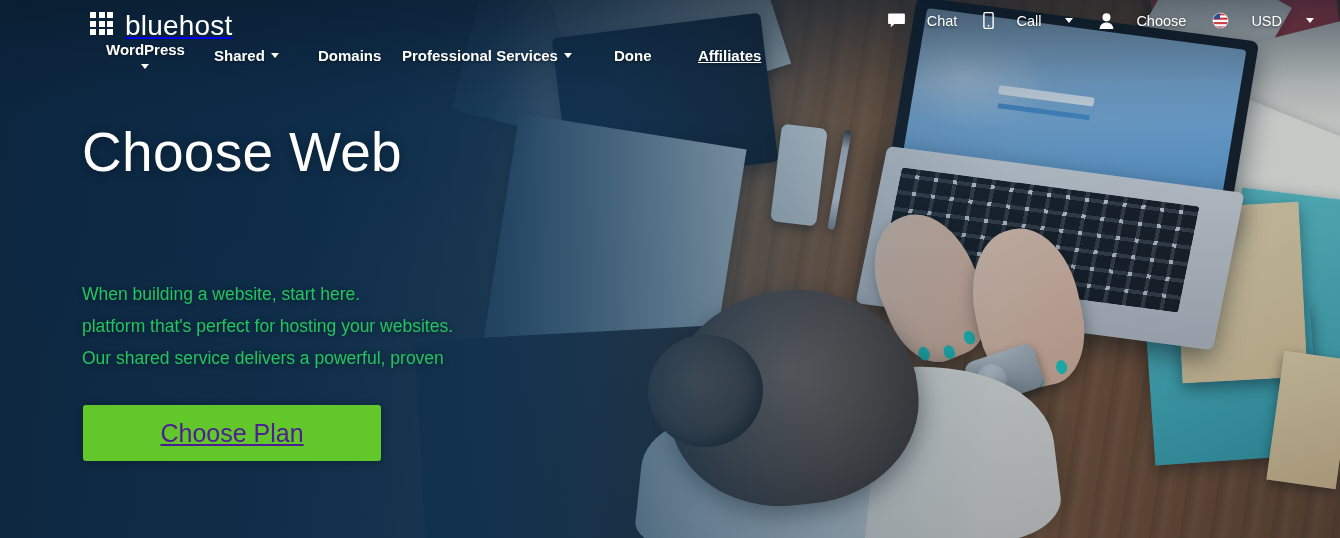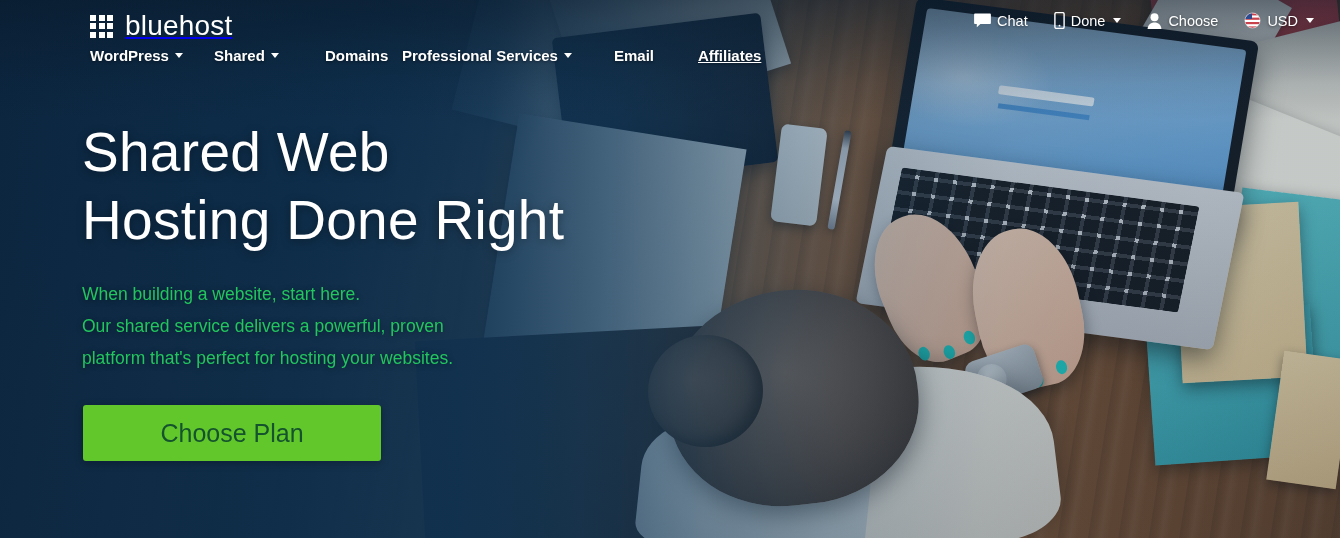--- a/index.html
+++ b/index.html
@@ -233,38 +233,38 @@
   .content { position: absolute; inset: 0; }
 
   
   .utility-nav {
     position: absolute; right: 26px; top: 12px;
     display: flex; align-items: center; gap: 26px;
     color: #ffffff;
     font-size: 14.5px;
   }
   .util-item {
-    display: flex; align-items: center; gap: 6px;
+    display: flex; align-items: center; gap: 22px;
     color: #fff; text-decoration: none; cursor: pointer;
     white-space: nowrap;
     text-shadow: 0 1px 3px rgba(0,0,0,.5);
   }
   .util-item .caret {
     width: 0; height: 0; margin-left: 2px;
     border-left: 4px solid transparent;
     border-right: 4px solid transparent;
     border-top: 5px solid #fff;
     display: inline-block;
   }
   .ico { display:inline-flex; align-items:center; justify-content:center; }
 
   
   .brand {
     position: absolute; left: 90px; top: 12px;
-    display: flex; align-items: center; gap: 12px;
+    display: flex; gap: 12px;
     cursor: pointer;
   }
   .logo-grid {
     display: grid;
     grid-template-columns: repeat(3, 6px);
     grid-template-rows: repeat(3, 6px);
     gap: 2.5px;
   }
   .logo-grid i { display:block; width:6px; height:6px; background:#fff; }
   .brand-name {
@@ -307,25 +307,26 @@
     line-height: 32px;
     text-shadow: 0 1px 6px rgba(0,0,0,.4);
   }
   .subcopy span { display: block; }
 
   .cta {
     position: absolute; left: 83px; top: 405px;
     width: 298px; height: 56px;
     background: #62c72b;
     border: none; border-radius: 3px;
-    color: #14532d; font-size: 25px; font-weight: 400;
+    color: #4c1d95; font-size: 25px; font-weight: 400;
     font-family: "Liberation Sans", sans-serif;
     cursor: pointer;
     display: flex; align-items: center; justify-content: center;
     box-shadow: 0 2px 8px rgba(0,0,0,.25);
+    text-decoration: underline;
   }
 </style>
 </head>
 <body>
 
 <div class="hero">
 
   <div class="photo">
     <div class="grain"></div>
     <div class="pg p1"></div>
@@ -389,21 +390,21 @@
         <span>Chat</span>
       </a>
 
       <a class="util-item" href="#">
         <span class="ico">
           <svg width="11" height="17" viewBox="0 0 11 17" aria-hidden="true">
             <rect x="0.9" y="0.6" width="9.2" height="15.8" rx="1.5" fill="none" stroke="#ffffff" stroke-width="1.4"></rect>
             <circle cx="5.5" cy="13.7" r="0.9" fill="#ffffff"></circle>
           </svg>
         </span>
-        <span>Done</span>
+        <span>Call</span>
         <span class="caret"></span>
       </a>
 
       <a class="util-item" href="#">
         <span class="ico">
           <svg width="15" height="16" viewBox="0 0 15 16" aria-hidden="true">
             <circle cx="7.5" cy="4.3" r="4.0" fill="#ffffff"></circle>
             <path d="M0.6 16c0-3.9 3.1-6.6 6.9-6.6s6.9 2.7 6.9 6.6z" fill="#ffffff"></path>
           </svg>
         </span>
@@ -443,50 +444,49 @@
           <i></i>
           <i></i>
           <i></i>
           <i></i>
           <i></i>
       </span>
       <span class="brand-name">bluehost</span>
     </a>
 
     <nav class="main-nav">
-      <a class="nav-item" href="#" style="position:absolute; left:0px;">
+      <a class="nav-item" href="#" style="position:absolute; left:16px;flex-direction:column;">
         <span>WordPress</span>
         <span class="caret"></span>
       </a>
       <a class="nav-item" href="#" style="position:absolute; left:124px;">
         <span>Shared</span>
         <span class="caret"></span>
       </a>
-      <a class="nav-item" href="#" style="position:absolute; left:235px;">
+      <a class="nav-item" href="#" style="position:absolute; left:228px;">
         <span>Domains</span>
       </a>
       <a class="nav-item" href="#" style="position:absolute; left:312px;">
         <span>Professional Services</span>
         <span class="caret"></span>
       </a>
       <a class="nav-item" href="#" style="position:absolute; left:524px;">
-        <span>Email</span>
+        <span>Done</span>
       </a>
       <a class="nav-item" href="#" style="position:absolute; left:608px;text-decoration:underline;">
         <span>Affiliates</span>
       </a>
     </nav>
 
     <h1 class="headline">
-      <span>Shared Web</span>
-      <span>Hosting Done Right</span>
+      <span>Choose Web</span>
     </h1>
 
     <p class="subcopy">
       <span>When building a website, start here.</span>
+      <span>platform that's perfect for hosting your websites.</span>
       <span>Our shared service delivers a powerful, proven</span>
-      <span>platform that's perfect for hosting your websites.</span>
     </p>
 
     <button class="cta">Choose Plan</button>
 
   </div>
 </div>
 
 </body></html>

